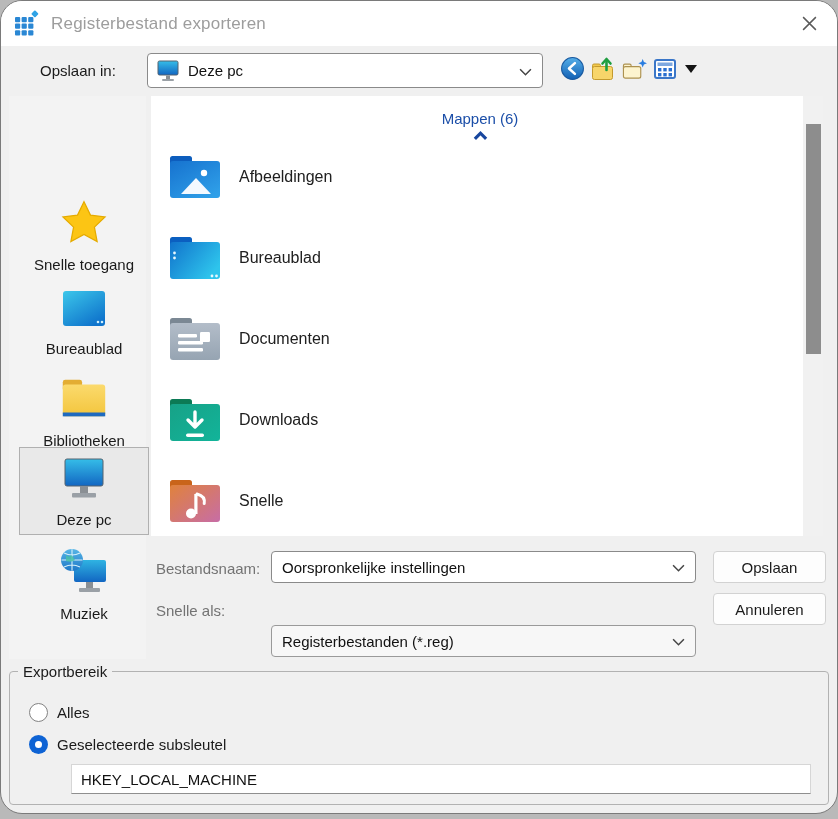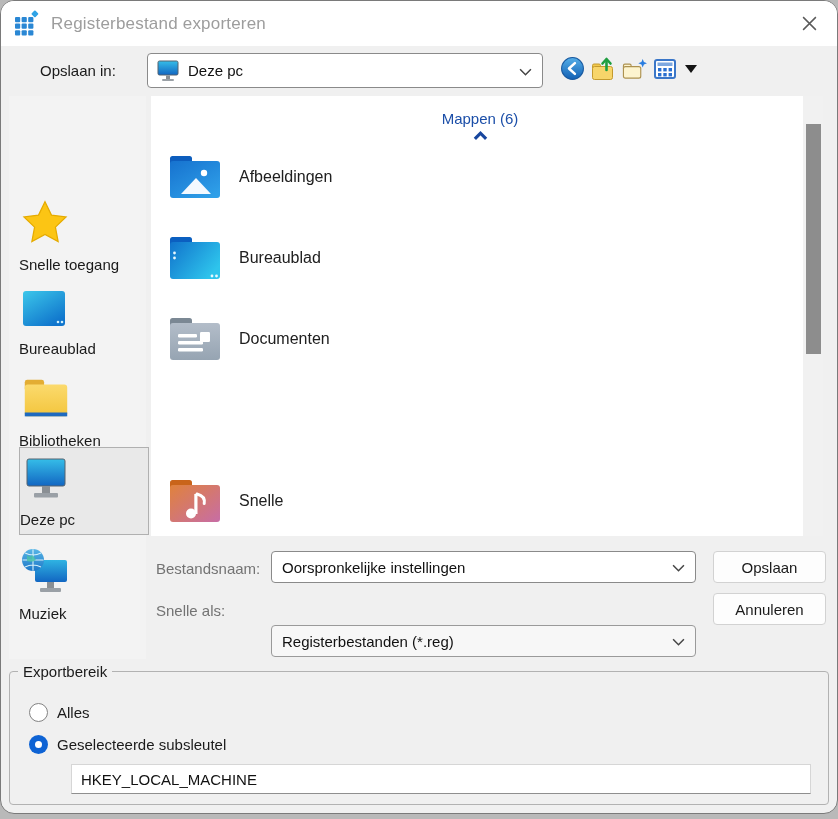--- a/index.html
+++ b/index.html
@@ -1,18 +1,18 @@
 <!DOCTYPE html>
 <html><head>
 <meta charset="utf-8">
 <style>
   * { box-sizing: border-box; margin: 0; padding: 0; }
   html,body { width:838px; height:819px; background:#b9b9b9; font-family:"Liberation Sans", sans-serif; overflow:hidden; }
   .dlg { position:absolute; left:0; top:0; width:838px; height:814px; background:#f0f0f0;
-         border:1px solid #7a7a7a; border-radius:14px; overflow:hidden; }
+         border:1px solid #7a7a7a; border-radius:22px; overflow:hidden; }
 
   
   .titlebar { position:absolute; left:0; top:0; width:100%; height:45px; background:#ffffff;
               display:flex; align-items:center; padding:0 12px; }
   .app-icon { width:27px; height:27px; flex:0 0 auto; }
   .title { font-size:17px; color:#9d9d9d; margin-left:11px; letter-spacing:.2px; }
   .close-btn { margin-left:auto; width:32px; height:32px; display:flex; align-items:center; justify-content:center; cursor:default; }
 
   
   .savein-label { position:absolute; left:39px; top:61px; font-size:15px; color:#1a1a1a; }
@@ -20,21 +20,21 @@
   .combo-location { position:absolute; left:146px; top:52px; width:396px; height:35px; padding:0 10px 0 8px; }
   .combo-location .mon { width:24px; height:22px; }
   .combo-text { font-size:15px; color:#111; margin-left:8px; }
   .combo-chev { margin-left:auto; }
   .navicons { position:absolute; left:558px; top:54px; display:flex; align-items:center; gap:5px; }
   .navicons .ni { width:26px; height:27px; display:flex; align-items:center; justify-content:center; }
   .view-caret { width:0; height:0; border-left:6px solid transparent; border-right:6px solid transparent; border-top:8px solid #141414; margin-left:2px; }
 
   
   .side-panel { position:absolute; left:8px; top:95px; width:137px; height:563px; background:#f3f3f3; }
-  .sb-item { position:absolute; left:10px; width:130px; padding-top:4px; }
+  .sb-item { position:absolute; left:10px; width:130px; text-align:center; padding-top:4px; }
   .sb-item .ic { display:block; margin:0 auto; }
   .sb-label { display:block; font-size:15px; color:#1a1a1a; margin-top:4px; }
   #sb0 { top:98px; }  #sb1 { top:188px; } #sb2 { top:274px; }
   #sb3 { top:351px; height:88px; background:#e9e9e9; border:1px solid #b0b0b0; padding-top:9px; }
   #sb4 { top:447px; }
 
   
   .list { position:absolute; left:150px; top:95px; width:652px; height:440px; background:#ffffff; }
   .list-header { position:absolute; left:166px; top:109px; width:626px; height:22px; display:flex; align-items:center;flex-direction:column; }
   .lh-text { font-size:15px; color:#1b4ea8; white-space:nowrap; }
@@ -319,20 +319,37 @@
           <rect x="11" y="20" width="19" height="3.4" rx="1.2"></rect>
           <rect x="33" y="18" width="10" height="10" rx="1.2"></rect>
           <rect x="11" y="27" width="25" height="3.4" rx="1.2"></rect>
           <rect x="11" y="34" width="25" height="3.4" rx="1.2"></rect>
         </g>
       </svg>
     </span>
     <span class="f-label">Documenten</span>
   </div>
 
+  <div class="folder-row" id="fr3">
+    <span class="f-icon">
+      <svg viewBox="0 0 56 50" width="56" height="52">
+        <defs>
+            <linearGradient id="gf4" x1="0" y1="0" x2="1" y2="1">
+              <stop offset="0" stop-color="#17a287"></stop>
+              <stop offset="1" stop-color="#12b49a"></stop>
+            </linearGradient>
+          </defs>
+        <rect x="3" y="4" width="22" height="12" rx="2.5" fill="#0c7a55"></rect>
+        <rect x="3" y="9" width="50" height="37" rx="3" fill="url(#gf4)"></rect>
+        <path d="M28 17 v13 M21 25 l7 7 7-7" stroke="#fff" stroke-width="3.4" fill="none" stroke-linecap="round" stroke-linejoin="round"></path>
+        <rect x="19" y="38.5" width="18" height="3.4" rx="1.7" fill="#fff"></rect>
+      </svg>
+    </span>
+    <span class="f-label">Downloads</span>
+  </div>
 
   <div class="folder-row" id="fr4">
     <span class="f-icon">
       <svg viewBox="0 0 56 50" width="56" height="52">
         <defs>
             <linearGradient id="gf5" x1="0" y1="0" x2="1" y2="1">
               <stop offset="0" stop-color="#e0823c"></stop>
               <stop offset="1" stop-color="#c76da6"></stop>
             </linearGradient>
           </defs>

